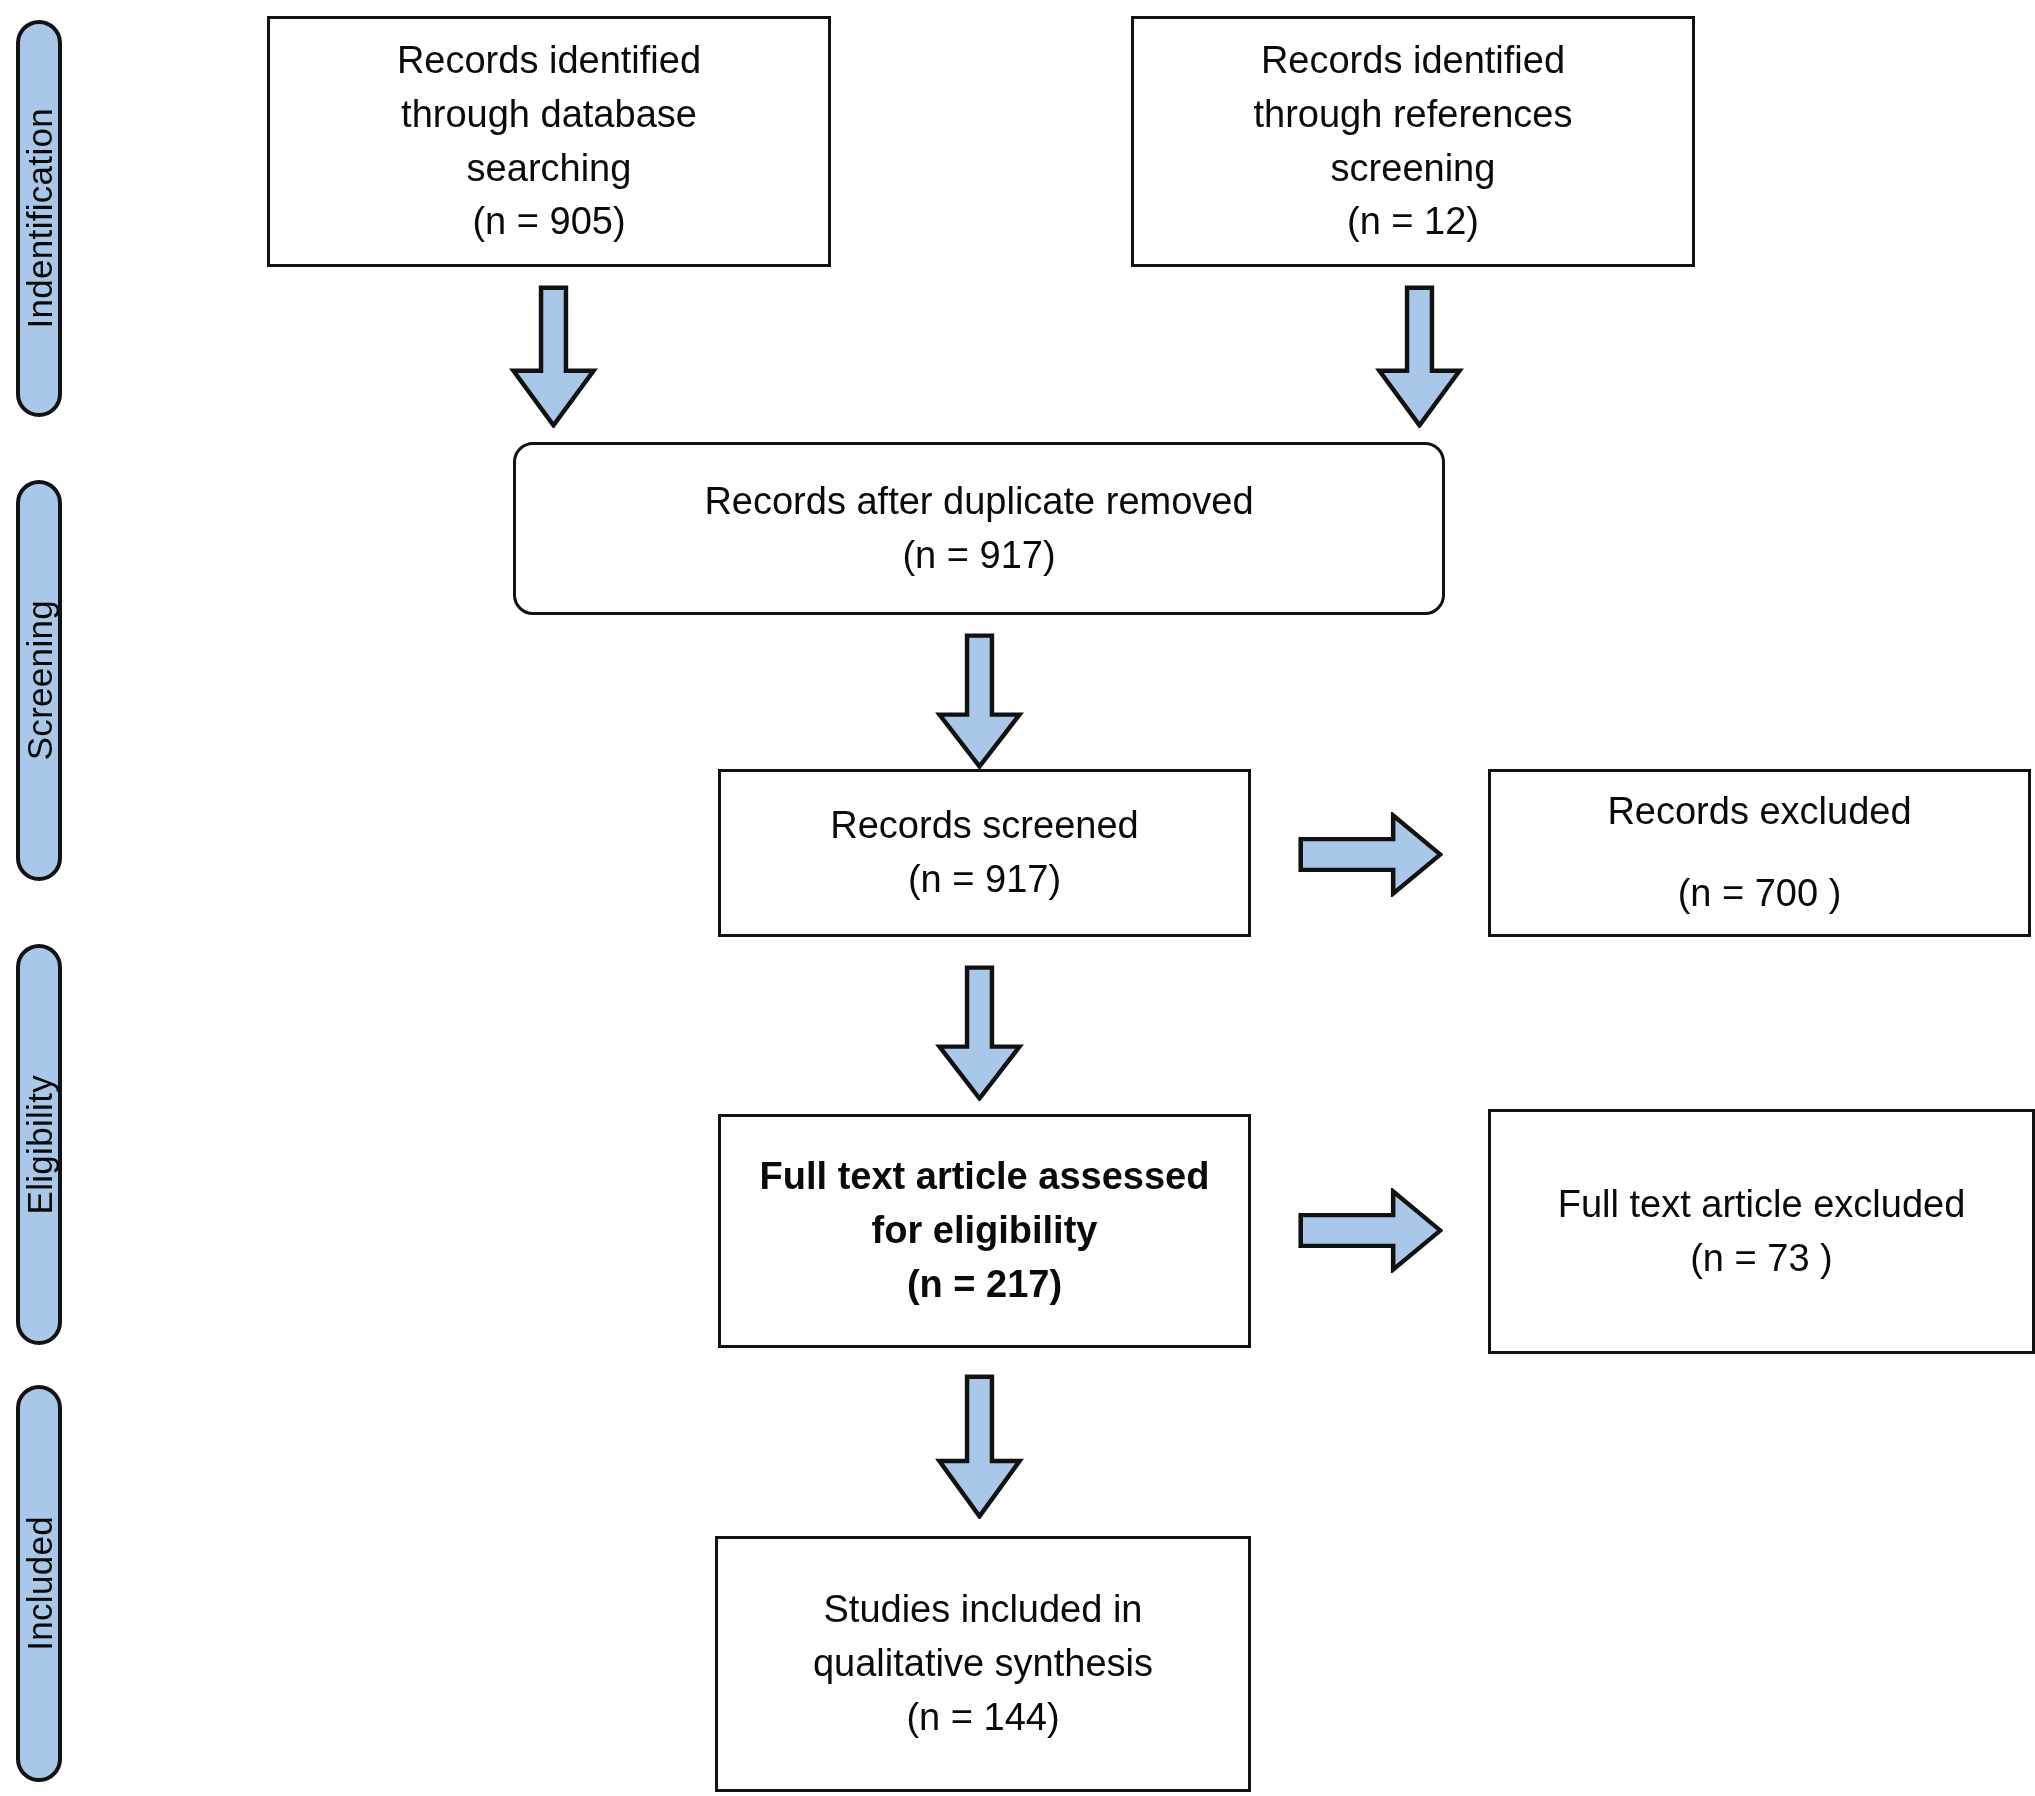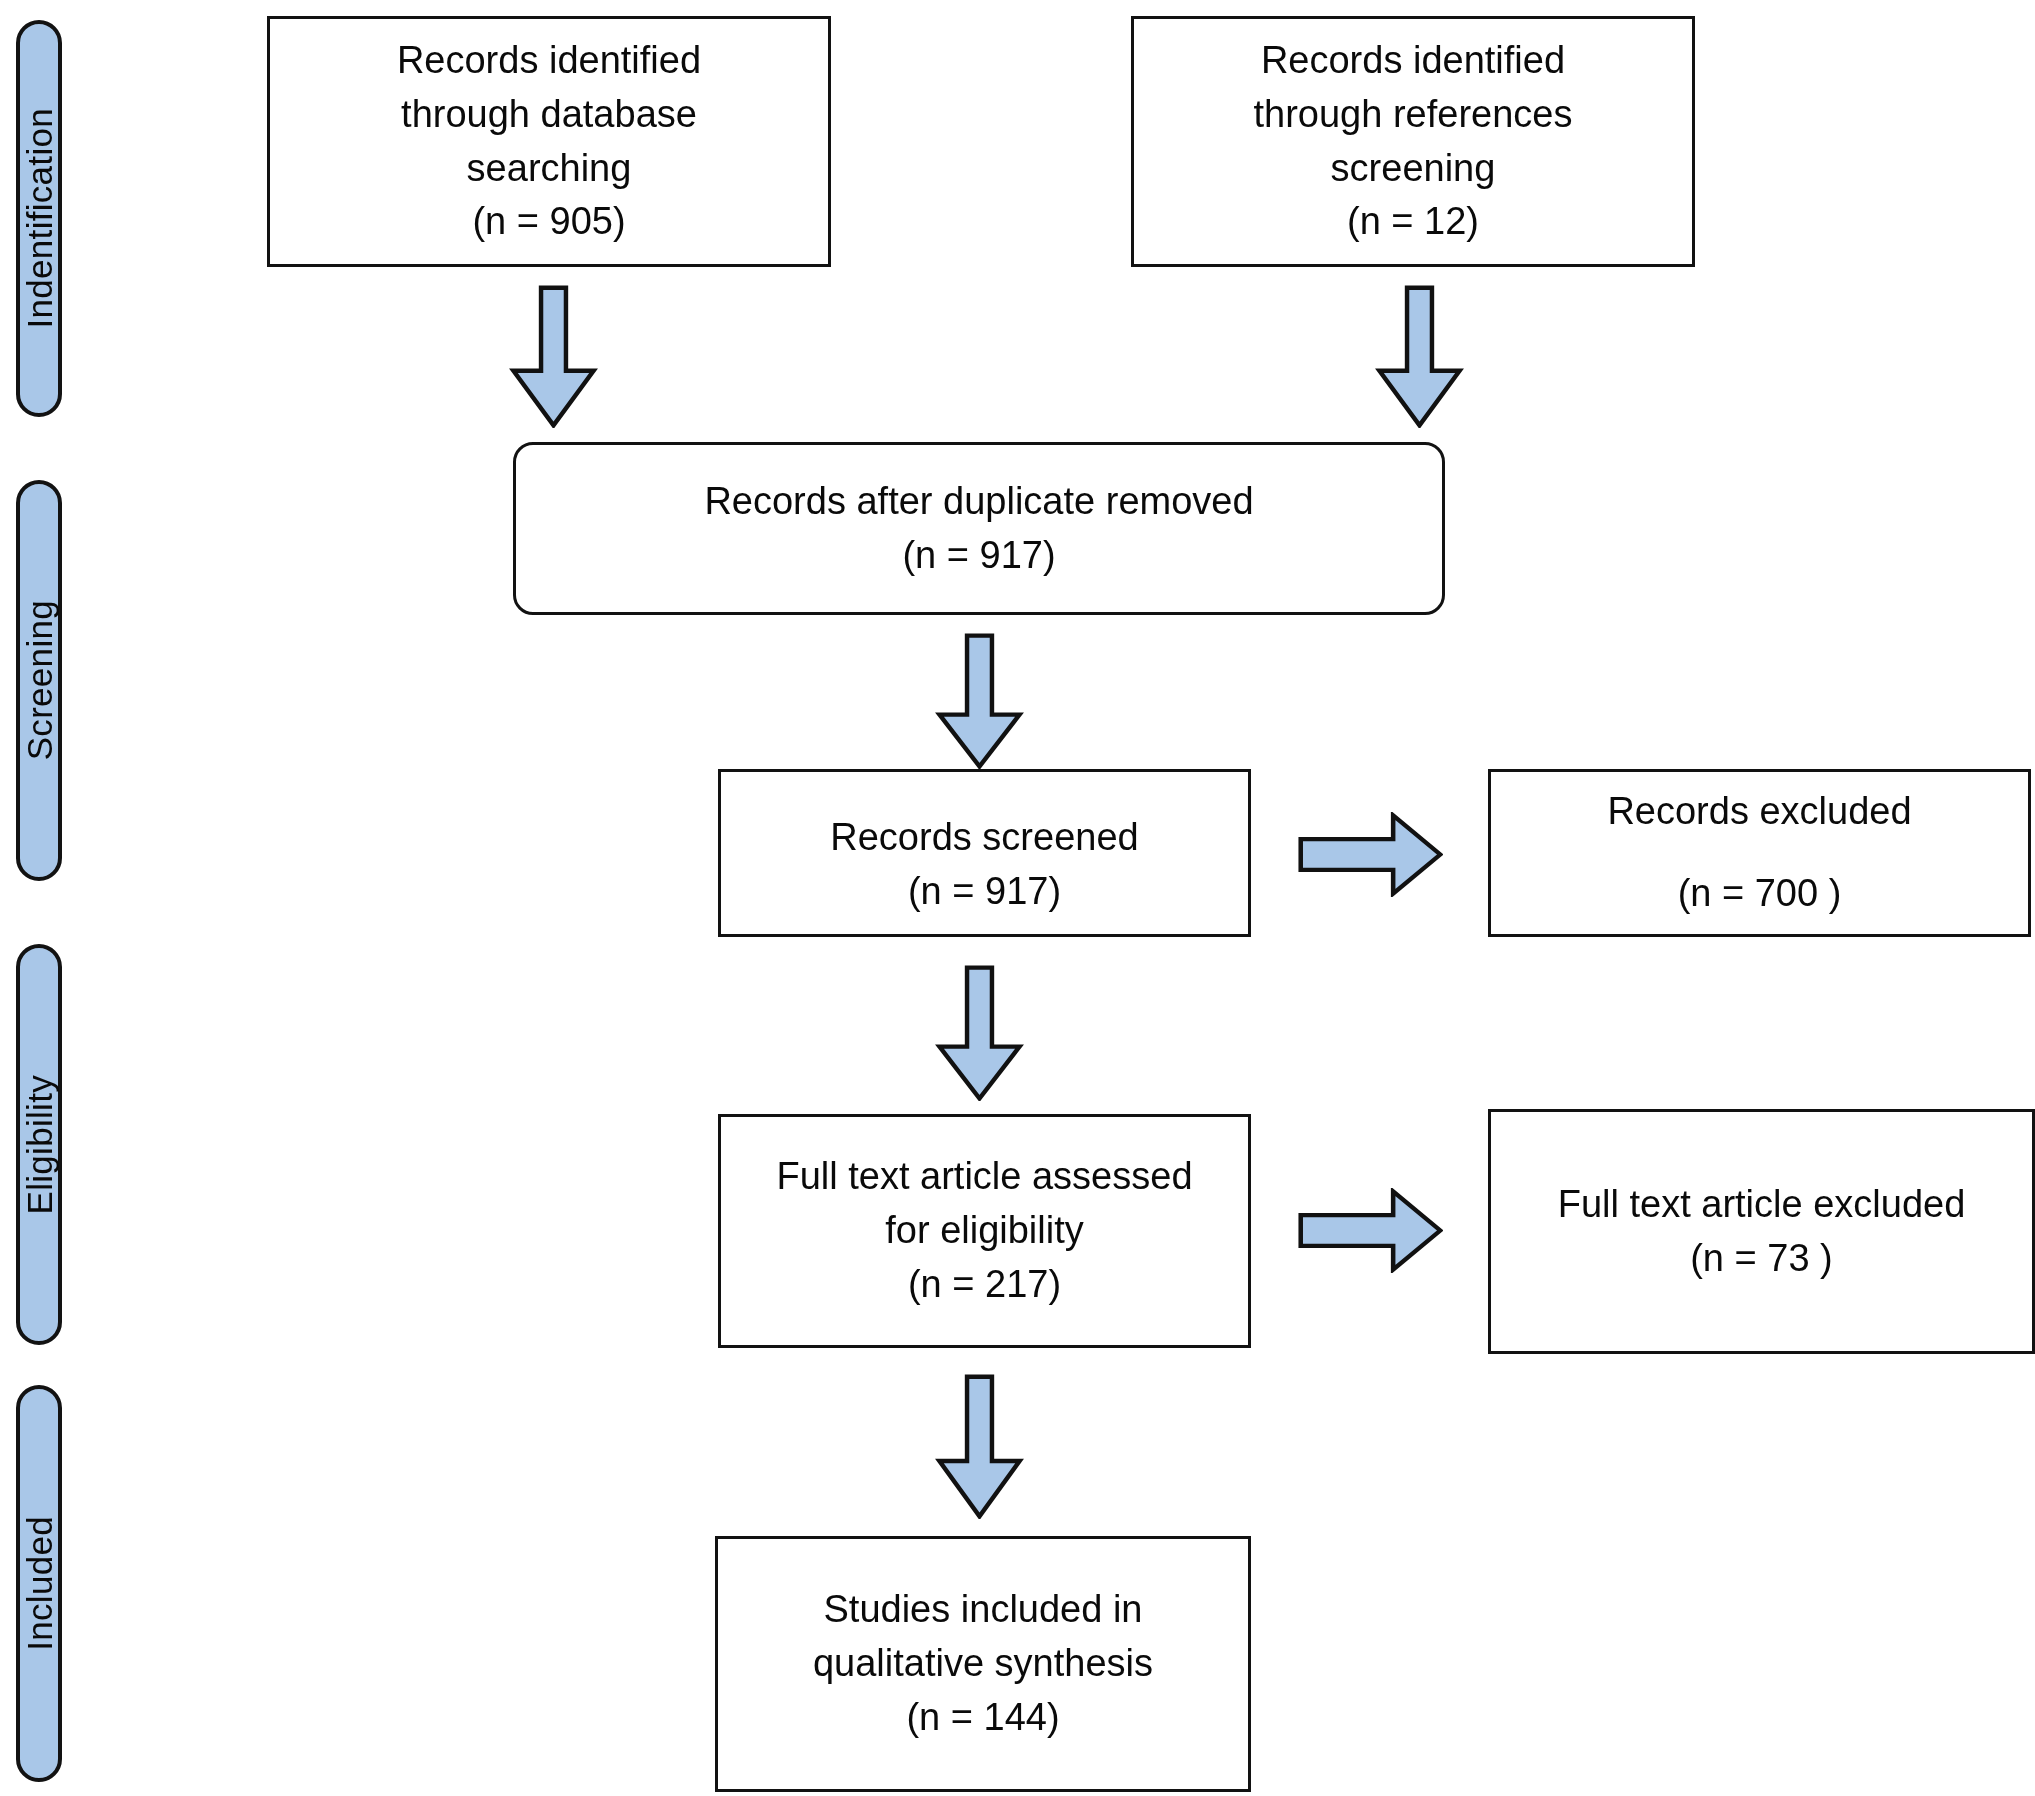--- a/index.html
+++ b/index.html
@@ -126,21 +126,21 @@
     <div class="flow-box-line">Records after duplicate removed</div>
     <div class="flow-box-line">(n = 917)</div>
   </div>
 
   <div class="arrow" style="left:935px; top:633px; width:89px; height:136px;">
     <svg viewBox="0 0 100 160" preserveAspectRatio="none">
       <polygon class="arrow-fill" points="36,3 64,3 64,96 95,96 50,157 5,96 36,96"></polygon>
     </svg>
   </div>
 
-  <div class="flow-box" style="left:718px; top:769px; width:533px; height:168px;justify-content:flex-end;">
+  <div class="flow-box" style="left:718px; top:769px; width:533px; height:168px;">
     <div class="flow-box-line">Records screened</div>
     <div class="flow-box-line">(n = 917)</div>
   </div>
 
   <div class="arrow" style="left:1298px; top:812px; width:145px; height:85px;">
     <svg viewBox="0 0 160 100" preserveAspectRatio="none">
       <polygon class="arrow-fill" points="3,32 105,32 105,4 157,50 105,96 105,68 3,68"></polygon>
     </svg>
   </div>
 
@@ -148,21 +148,21 @@
     <div class="flow-box-line">Records excluded</div>
     <div class="flow-box-line">(n = 700 )</div>
   </div>
 
   <div class="arrow" style="left:935px; top:965px; width:89px; height:136px;">
     <svg viewBox="0 0 100 160" preserveAspectRatio="none">
       <polygon class="arrow-fill" points="36,3 64,3 64,96 95,96 50,157 5,96 36,96"></polygon>
     </svg>
   </div>
 
-  <div class="flow-box" style="left:718px; top:1114px; width:533px; height:234px;">
+  <div class="flow-box" style="left:718px; top:1114px; width:533px; height:234px;font-weight:bold;">
     <div class="flow-box-line">Full text article assessed</div>
     <div class="flow-box-line">for eligibility</div>
     <div class="flow-box-line">(n = 217)</div>
   </div>
 
   <div class="arrow" style="left:1298px; top:1188px; width:145px; height:85px;">
     <svg viewBox="0 0 160 100" preserveAspectRatio="none">
       <polygon class="arrow-fill" points="3,32 105,32 105,4 157,50 105,96 105,68 3,68"></polygon>
     </svg>
   </div>

